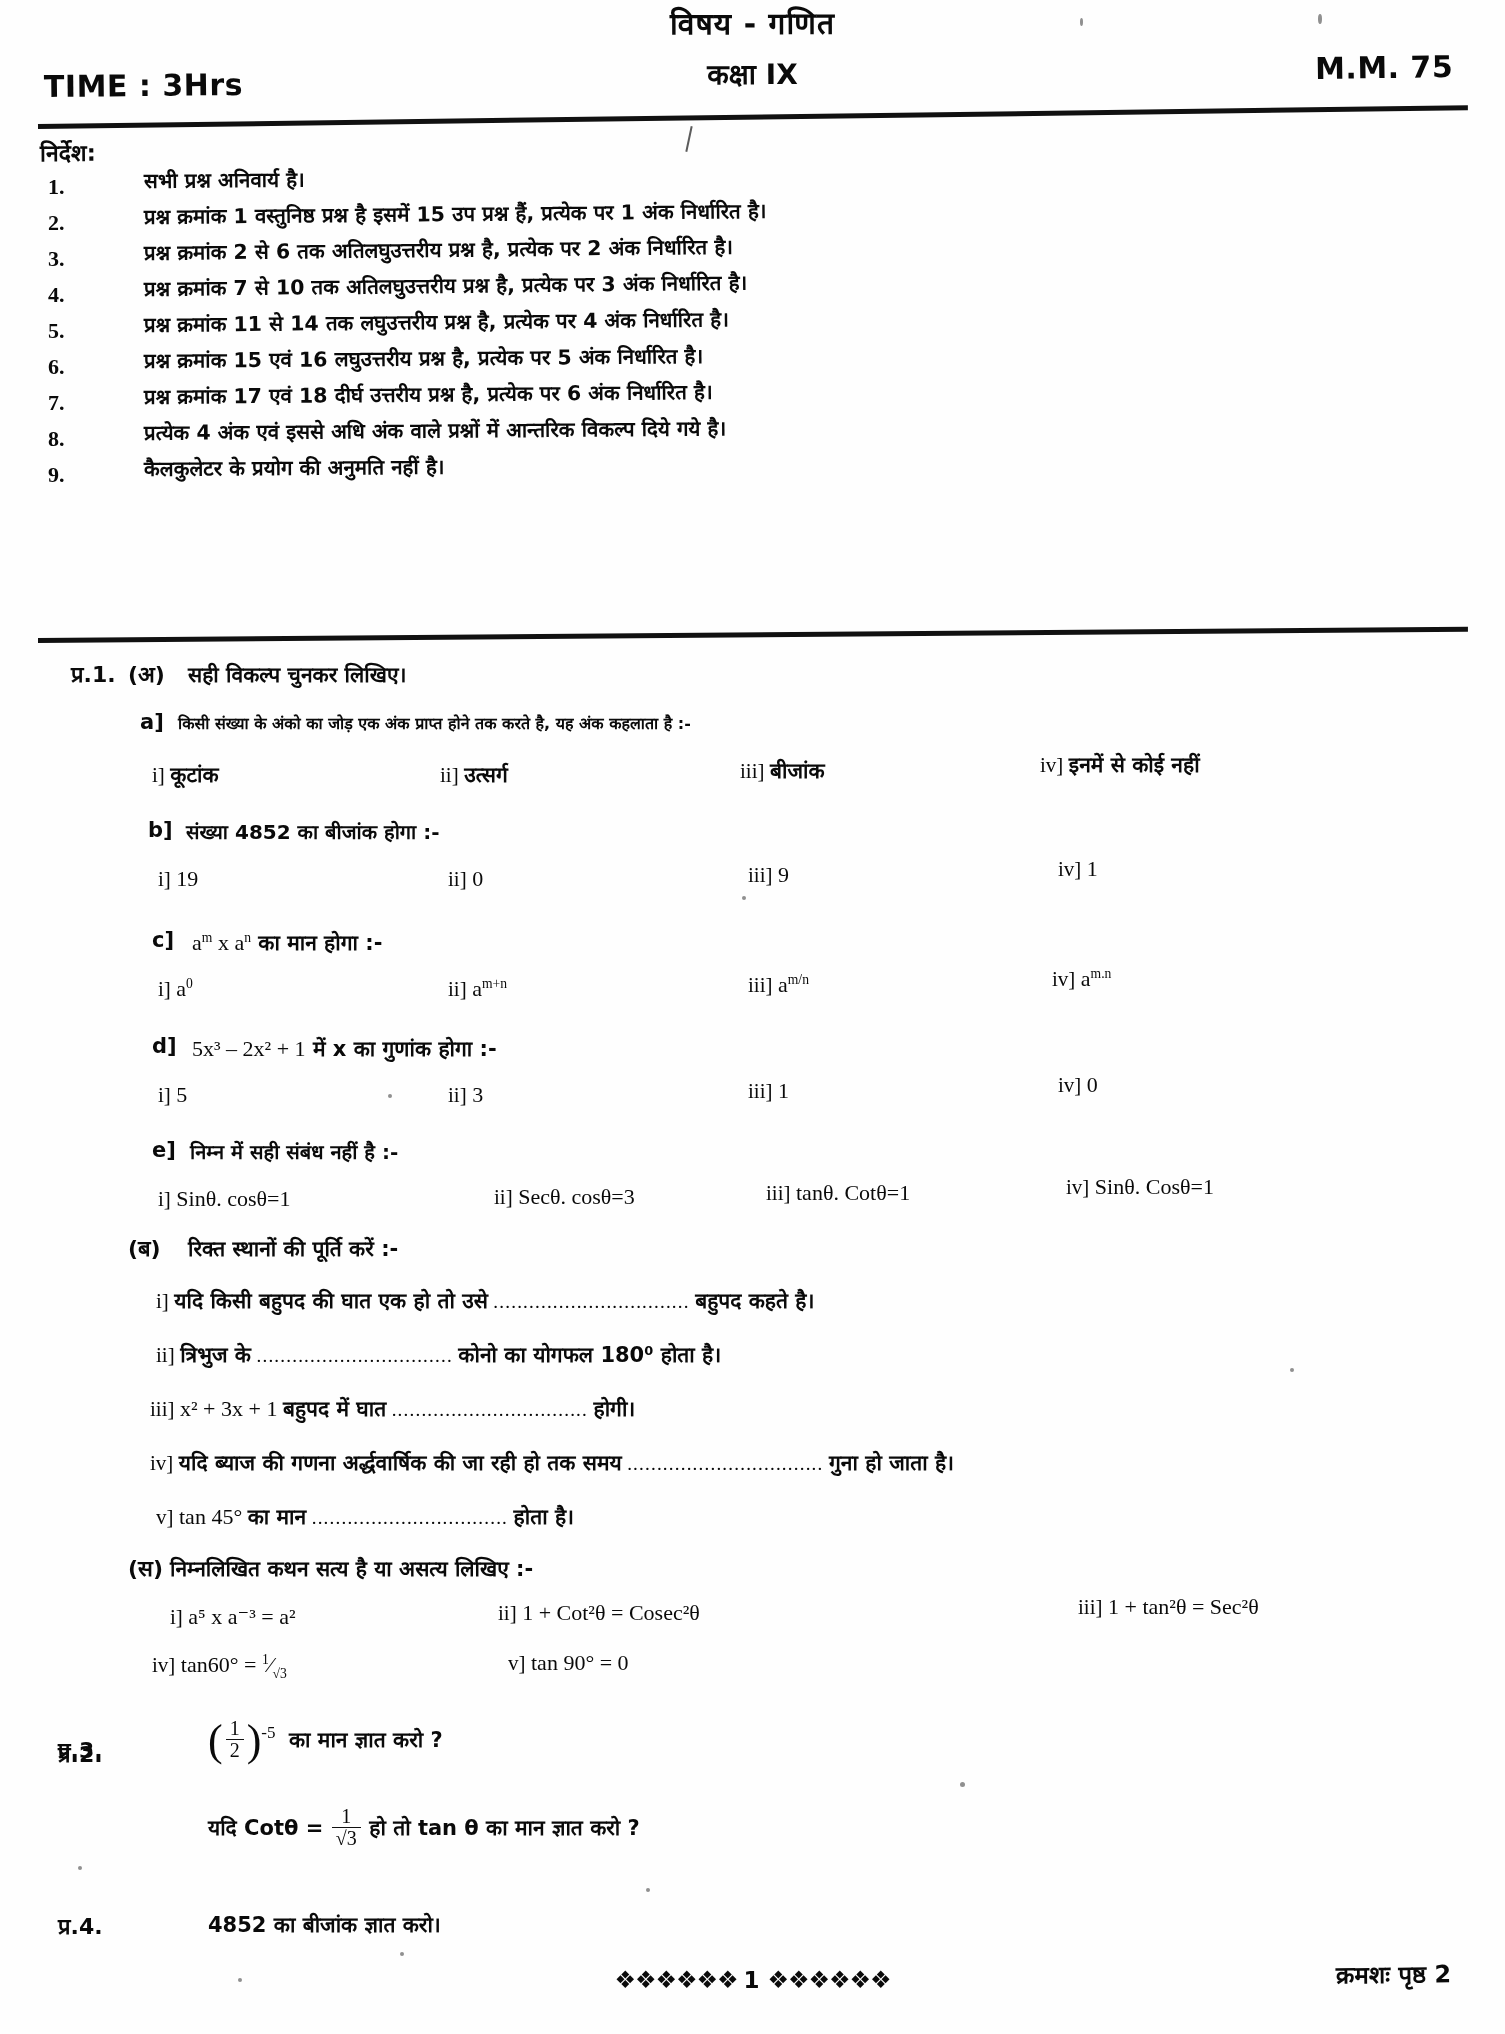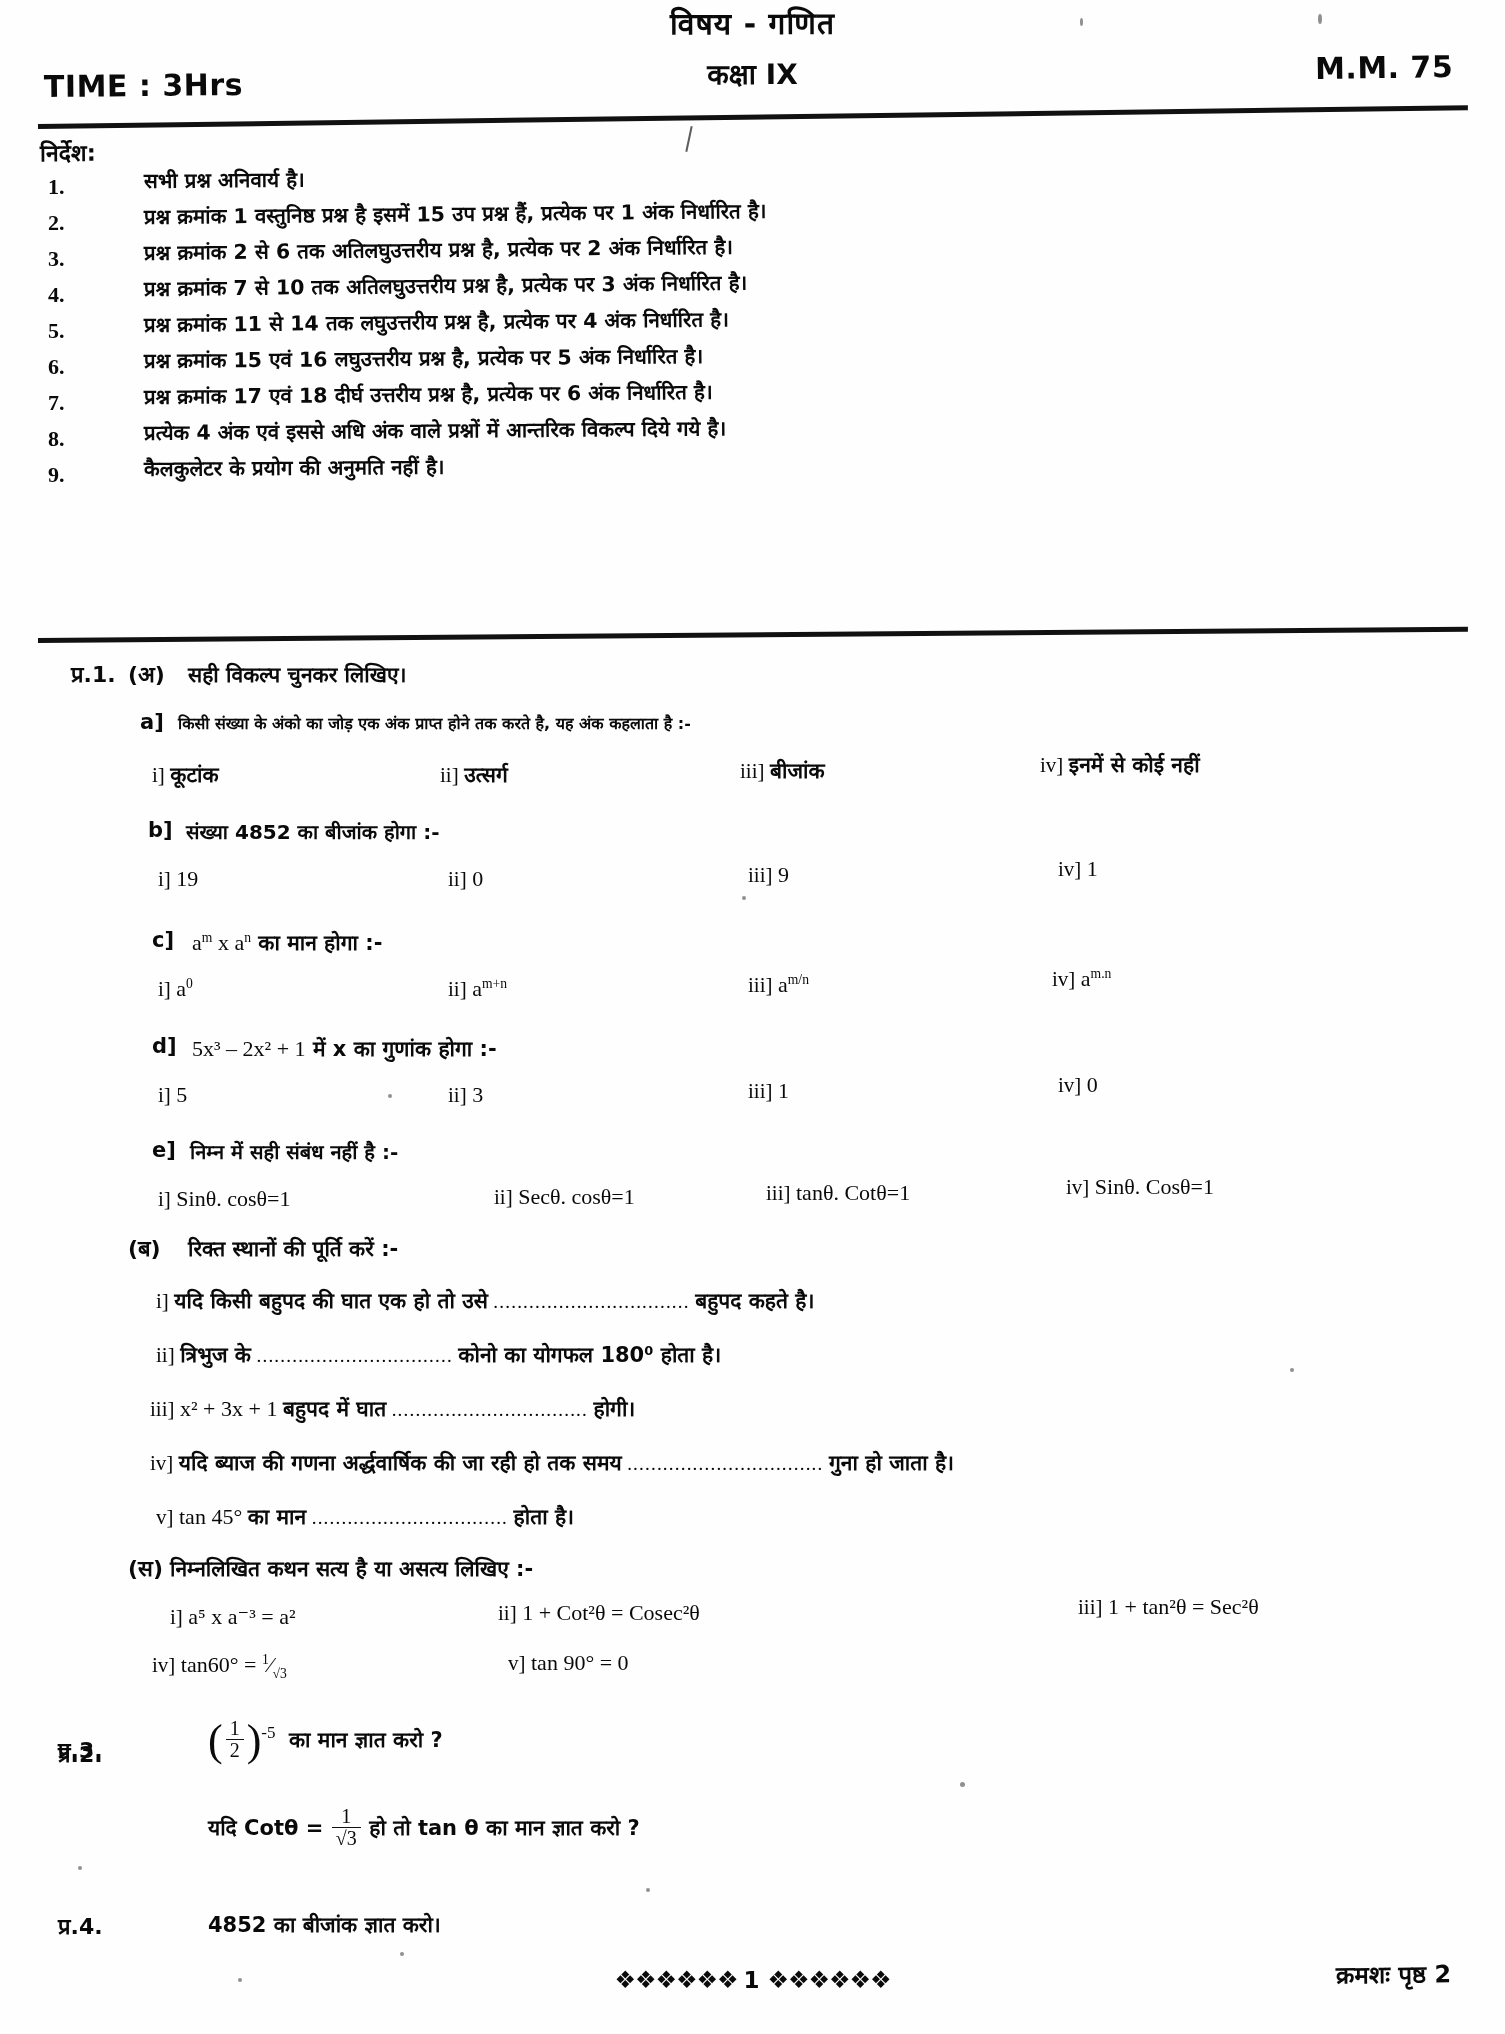--- a/index.html
+++ b/index.html
@@ -317,21 +317,21 @@
     <span class="qlabel" style="left:152px; top:1034px; font-size:21px;">d]</span>
     <span class="opt" style="left:192px; top:1034px;"><span class="serif">5x³ – 2x² + 1</span><span class="om"> में x का गुणांक होगा :-</span></span>
     <span class="opt" style="left:158px; top:1082px;"><span class="om-mark">i]</span> <span>5</span></span>
     <span class="opt" style="left:448px; top:1082px;"><span class="om-mark">ii]</span> <span>3</span></span>
     <span class="opt" style="left:748px; top:1078px;"><span class="om-mark">iii]</span> <span>1</span></span>
     <span class="opt" style="left:1058px; top:1072px;"><span class="om-mark">iv]</span> <span>0</span></span>
 
     <span class="qlabel" style="left:152px; top:1138px; font-size:21px;">e]</span>
     <span class="line" style="left:190px; top:1138px; font-size:20px;">निम्न में सही संबंध नहीं है :-</span>
     <span class="opt" style="left:158px; top:1186px;"><span class="om-mark">i]</span> <span>Sinθ. cosθ=1</span></span>
-    <span class="opt" style="left:494px; top:1184px;"><span class="om-mark">ii]</span> <span>Secθ. cosθ=1</span></span>
+    <span class="opt" style="left:494px; top:1184px;"><span class="om-mark">ii]</span> <span>Secθ. cosθ=3</span></span>
     <span class="opt" style="left:766px; top:1180px;"><span class="om-mark">iii]</span> <span>tanθ. Cotθ=1</span></span>
     <span class="opt" style="left:1066px; top:1174px;"><span class="om-mark">iv]</span> <span>Sinθ. Cosθ=1</span></span>
 
     <span class="qlabel" style="left:128px; top:1232px;">(ब)</span>
     <span class="line" style="left:188px; top:1234px;">रिक्त स्थानों की पूर्ति करें :-</span>
 
     <span class="opt" style="left:156px; top:1286px;">
       <span class="om-mark">i]</span>
       <span class="om">यदि किसी बहुपद की घात एक हो तो उसे</span>
       <span class="dots">.................................</span>

